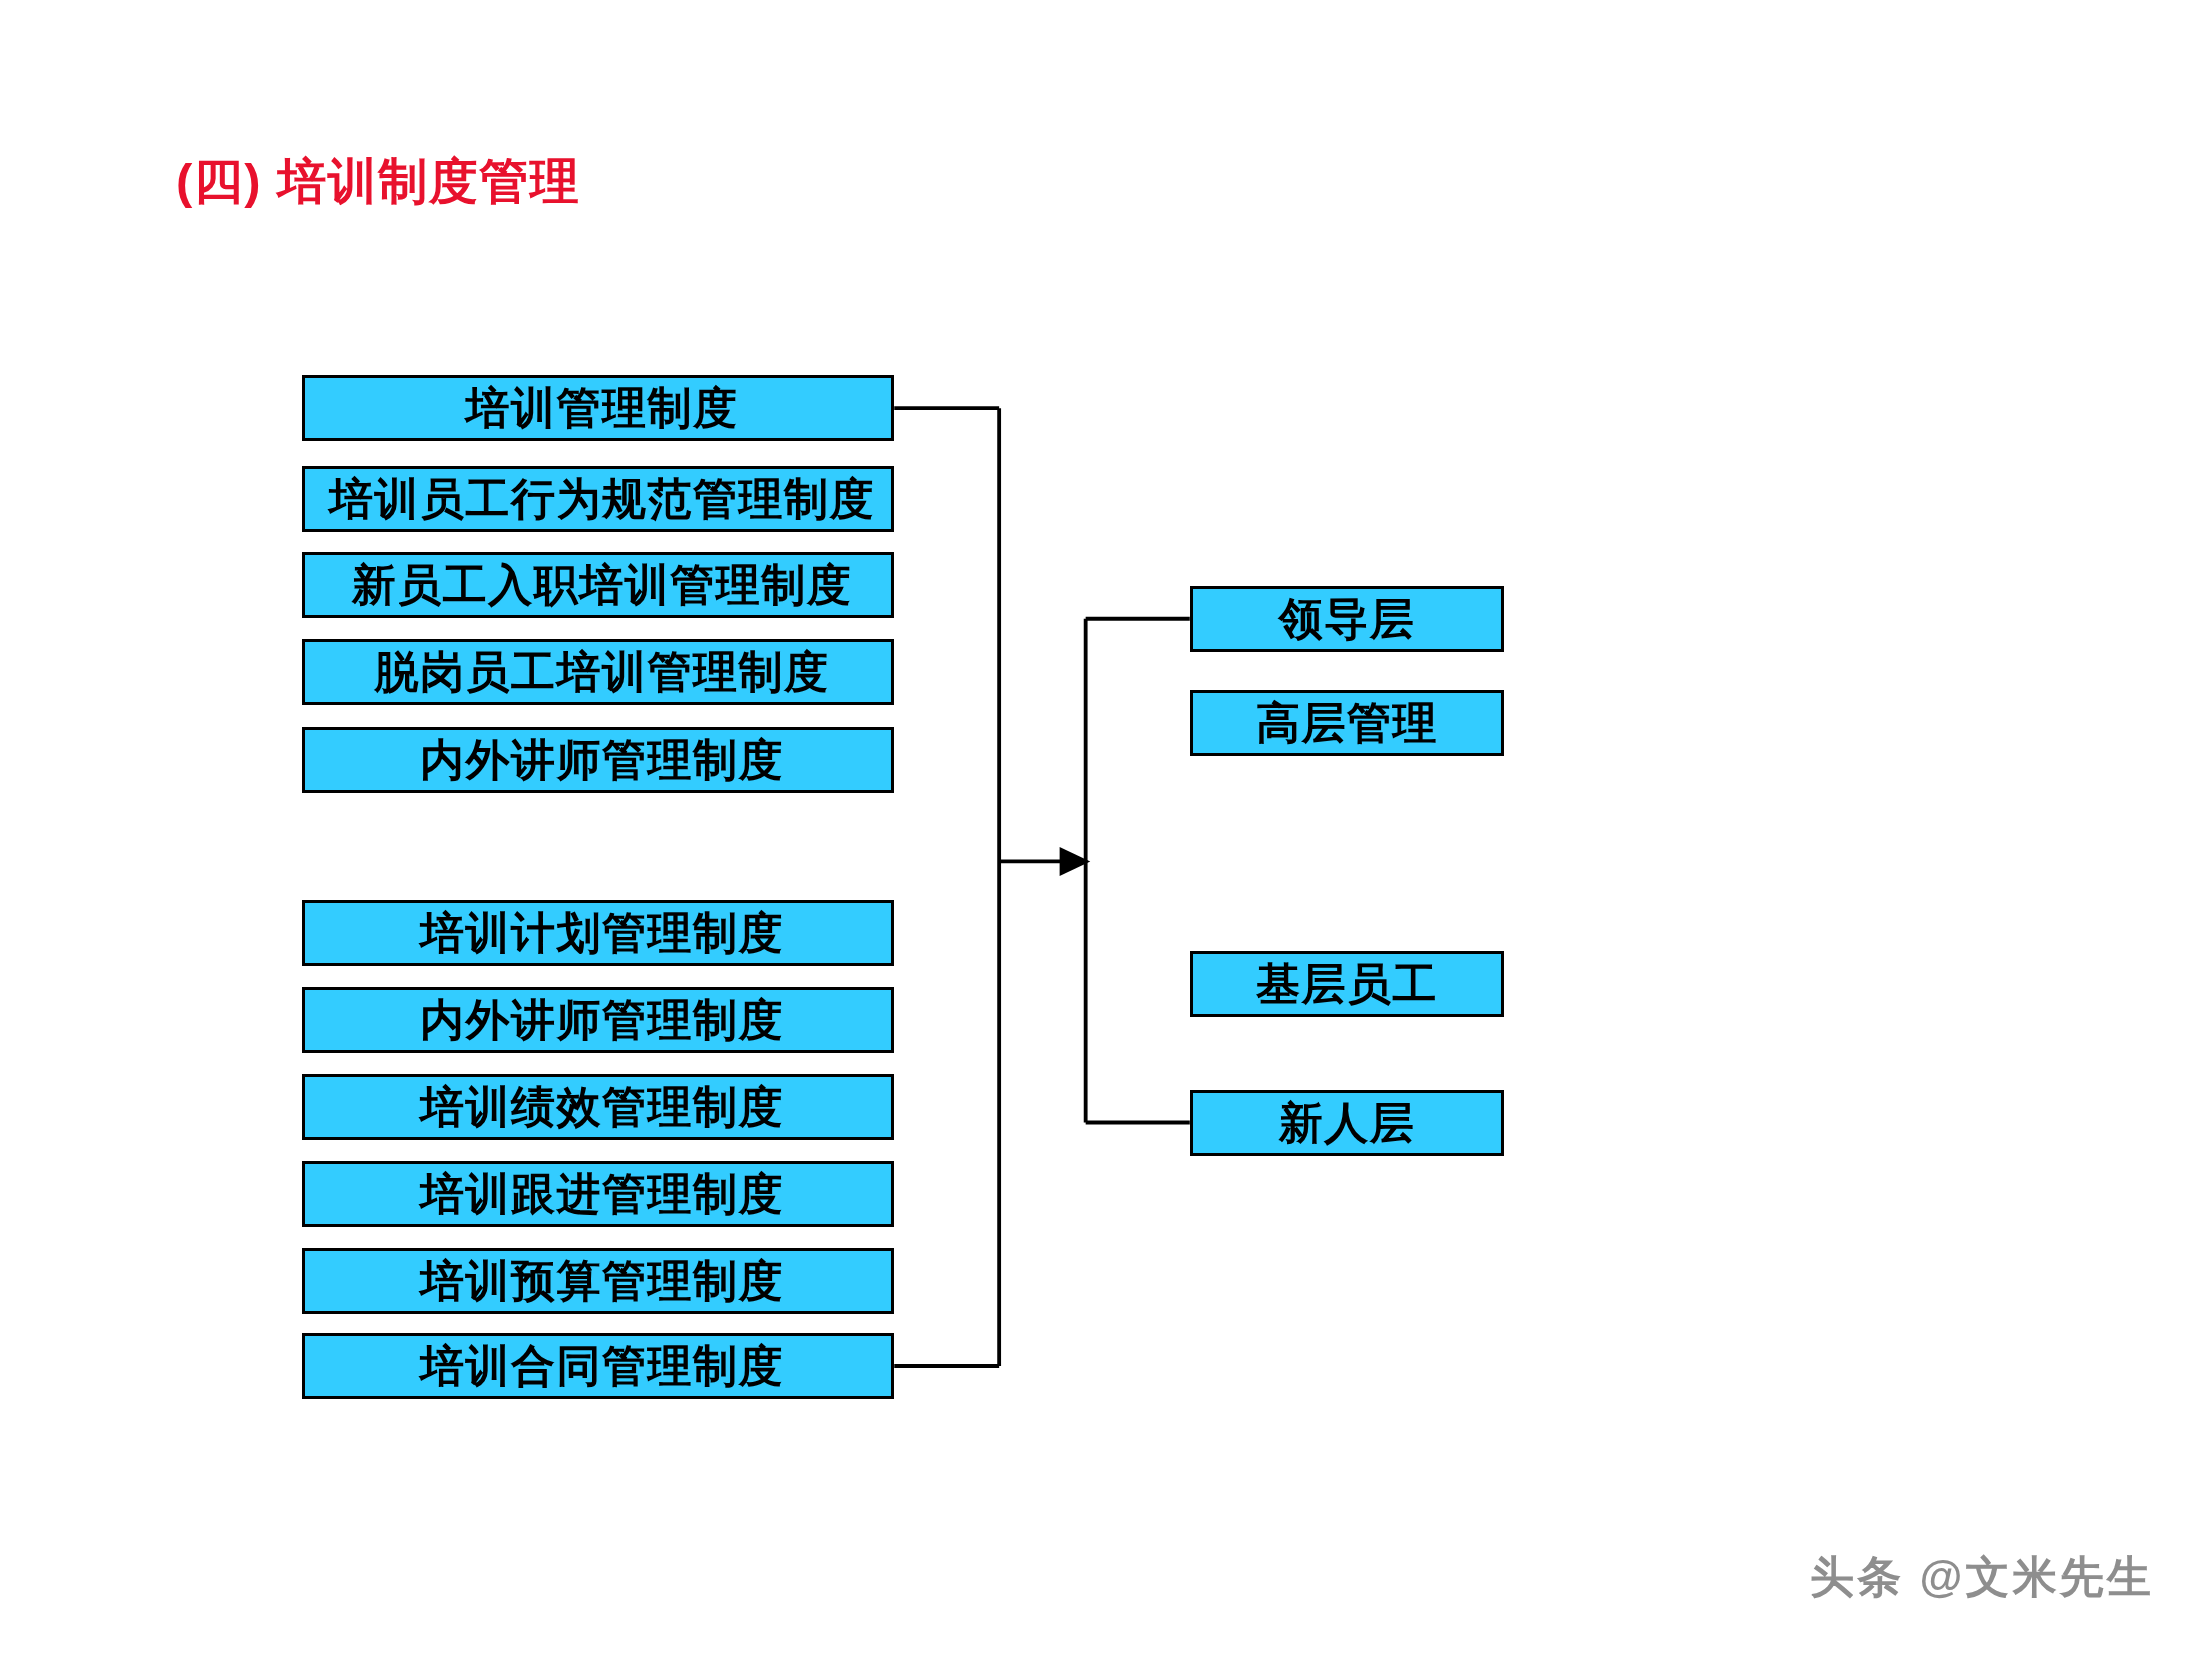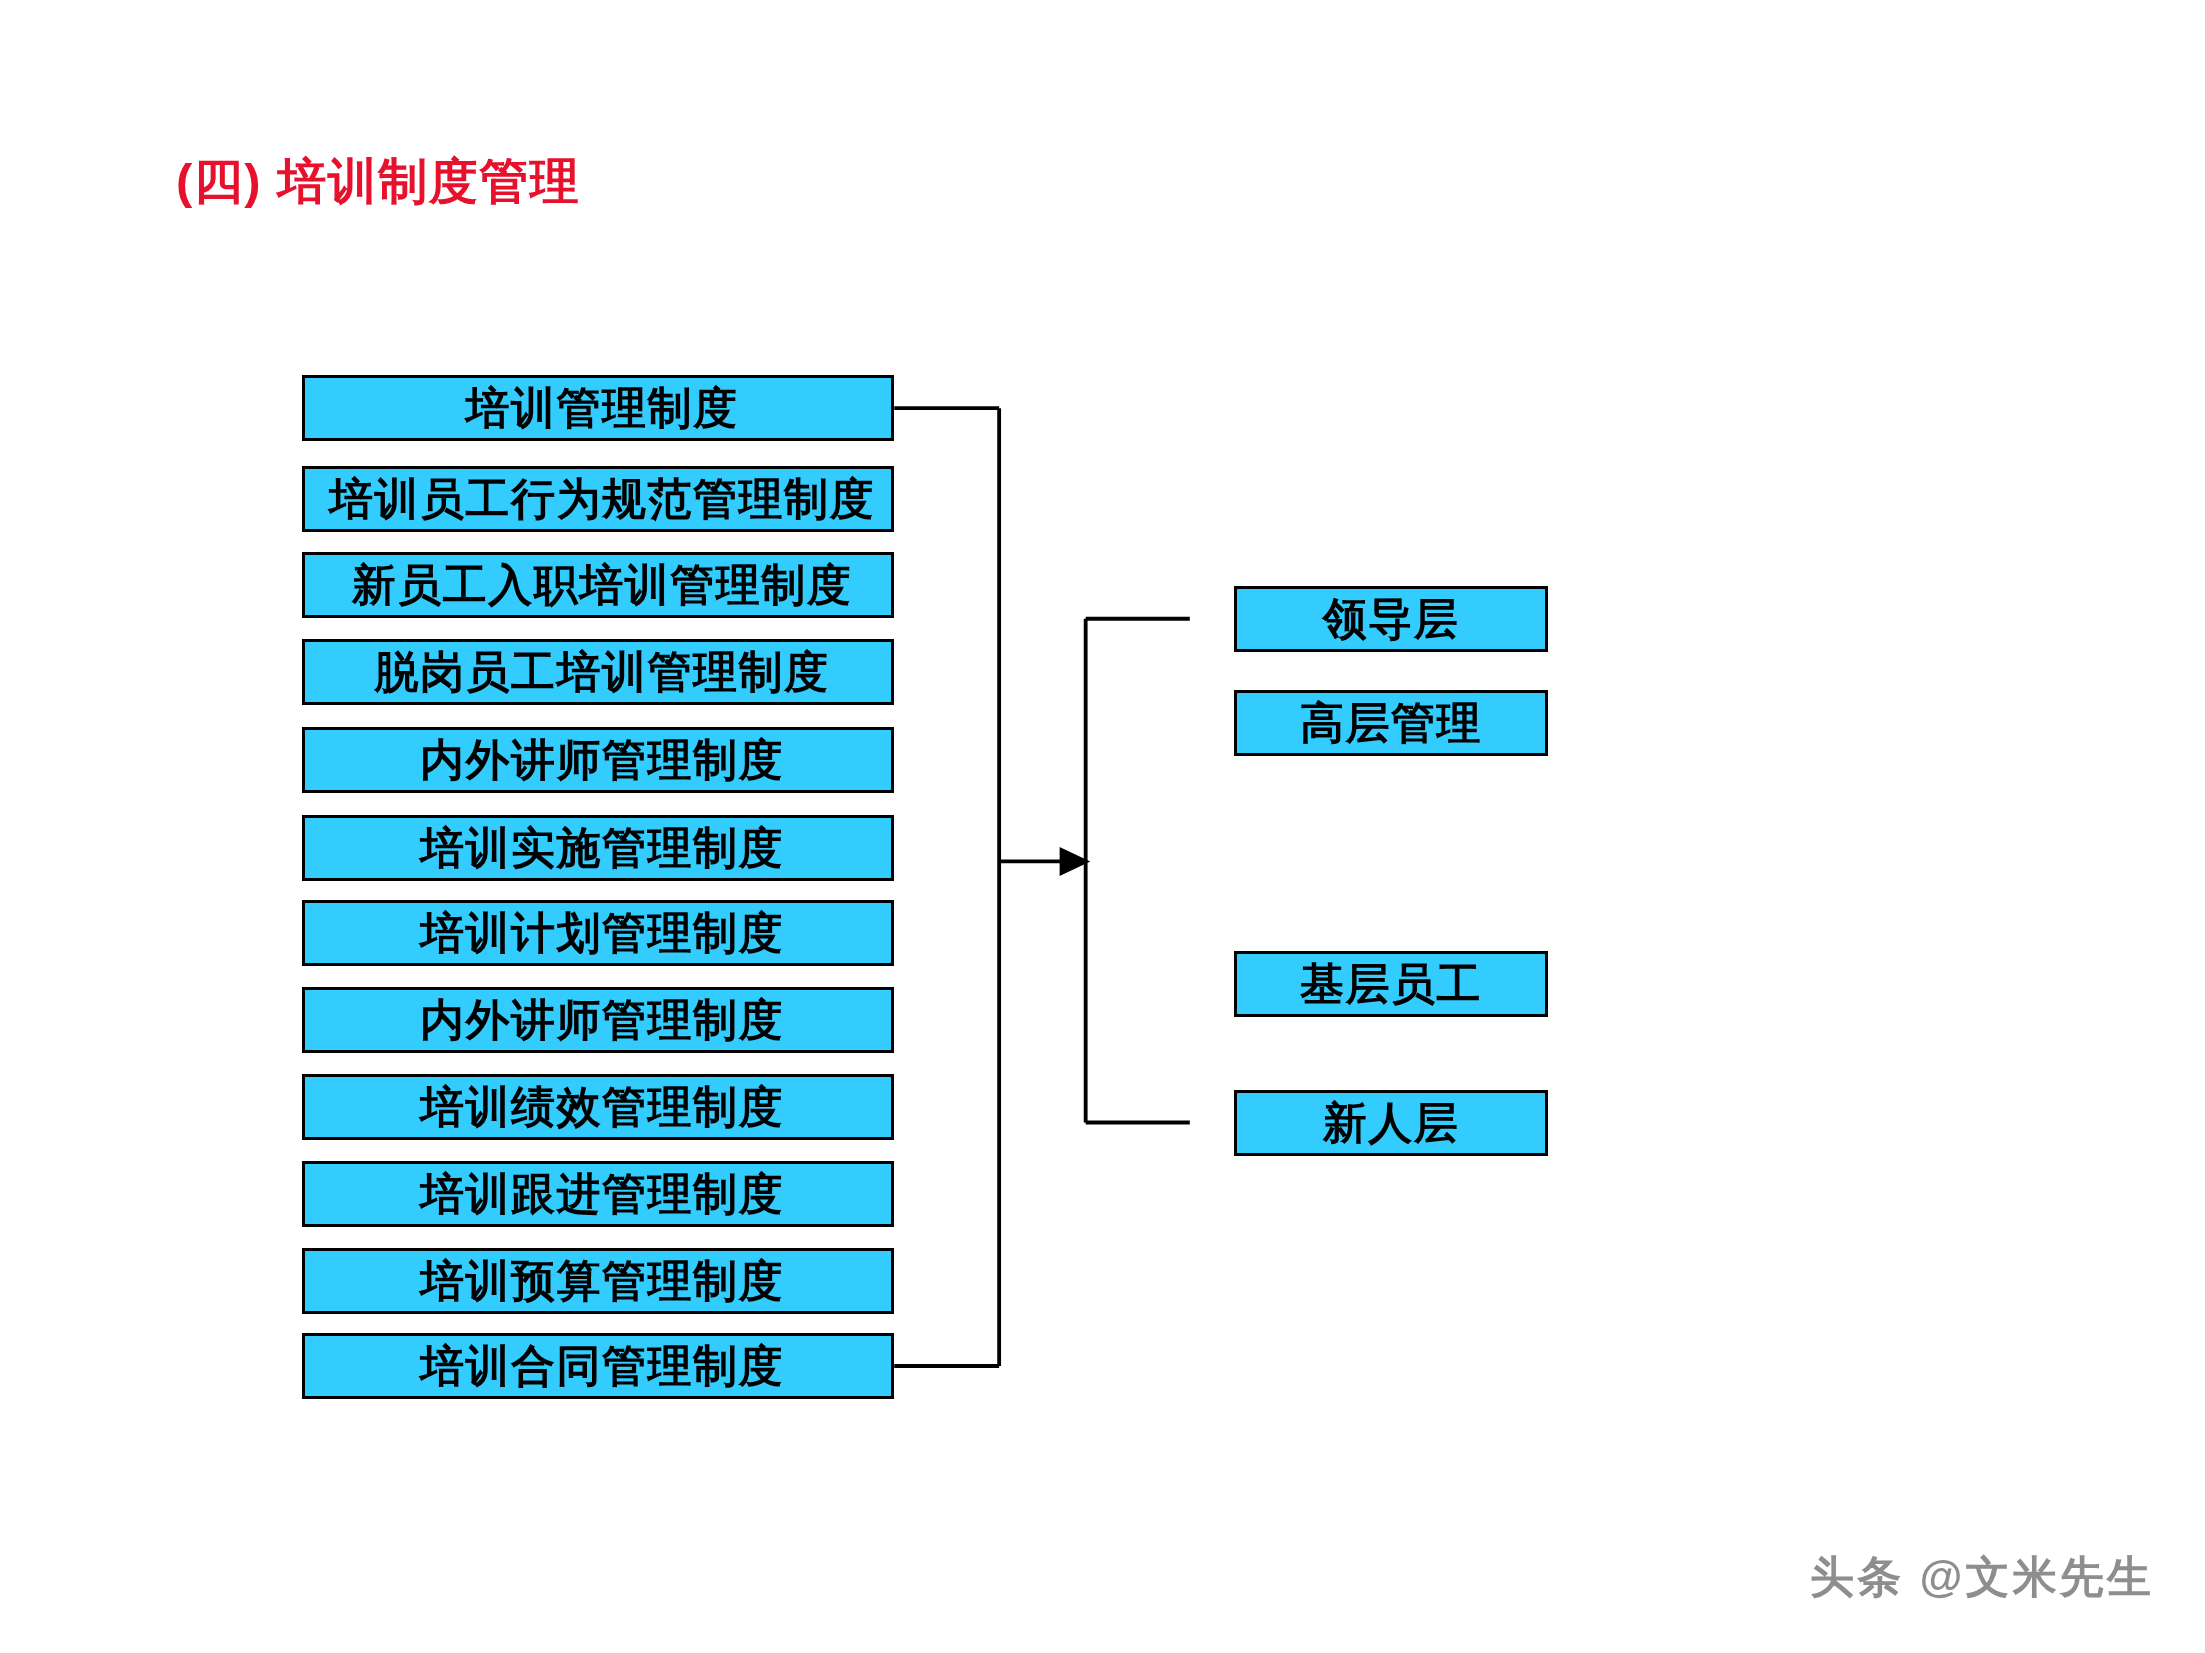--- a/index.html
+++ b/index.html
@@ -25,42 +25,41 @@
   }
   .box{
     position:absolute;
     background:var(--box-fill);
     border:3.8px solid var(--box-border);
     display:flex;align-items:center;justify-content:center;
     font-size:44px;font-weight:bold;color:#000;
     letter-spacing:1.5px;white-space:nowrap;
   }
   .lbox{left:302px;width:592px;height:66px;padding-left:8px;}
-  .rbox{left:1190px;width:314px;height:66px;margin-left:44px;}
+  .rbox{left:1190px;width:314px;height:66px;}
   svg.connectors{position:absolute;left:0;top:0;width:2205px;height:1654px;pointer-events:none;}
   .watermark{
     position:absolute;right:51px;top:1548px;
     font-size:44px;font-weight:bold;color:var(--watermark);
     letter-spacing:3.1px;white-space:nowrap;
     text-shadow:1.5px 1.5px 0 #ffffff;
   }
 </style>
 </head>
 <body>
 
 <div class="slide">
 
   <h1 class="page-title">(四) 培训制度管理</h1>
 
   <div class="box lbox" style="top:375px">培训管理制度</div>
   <div class="box lbox" style="top:466px">培训员工行为规范管理制度</div>
   <div class="box lbox" style="top:552px">新员工入职培训管理制度</div>
   <div class="box lbox" style="top:639px">脱岗员工培训管理制度</div>
   <div class="box lbox" style="top:727px">内外讲师管理制度</div>
-  <div class="box lbox" style="top:815px">培训实施管理制度</div>
   <div class="box lbox" style="top:900px">培训计划管理制度</div>
   <div class="box lbox" style="top:987px">内外讲师管理制度</div>
   <div class="box lbox" style="top:1074px">培训绩效管理制度</div>
   <div class="box lbox" style="top:1161px">培训跟进管理制度</div>
   <div class="box lbox" style="top:1248px">培训预算管理制度</div>
   <div class="box lbox" style="top:1333px">培训合同管理制度</div>
 
   <div class="box rbox" style="top:586px">领导层</div>
   <div class="box rbox" style="top:690px">高层管理</div>
   <div class="box rbox" style="top:951px">基层员工</div>

